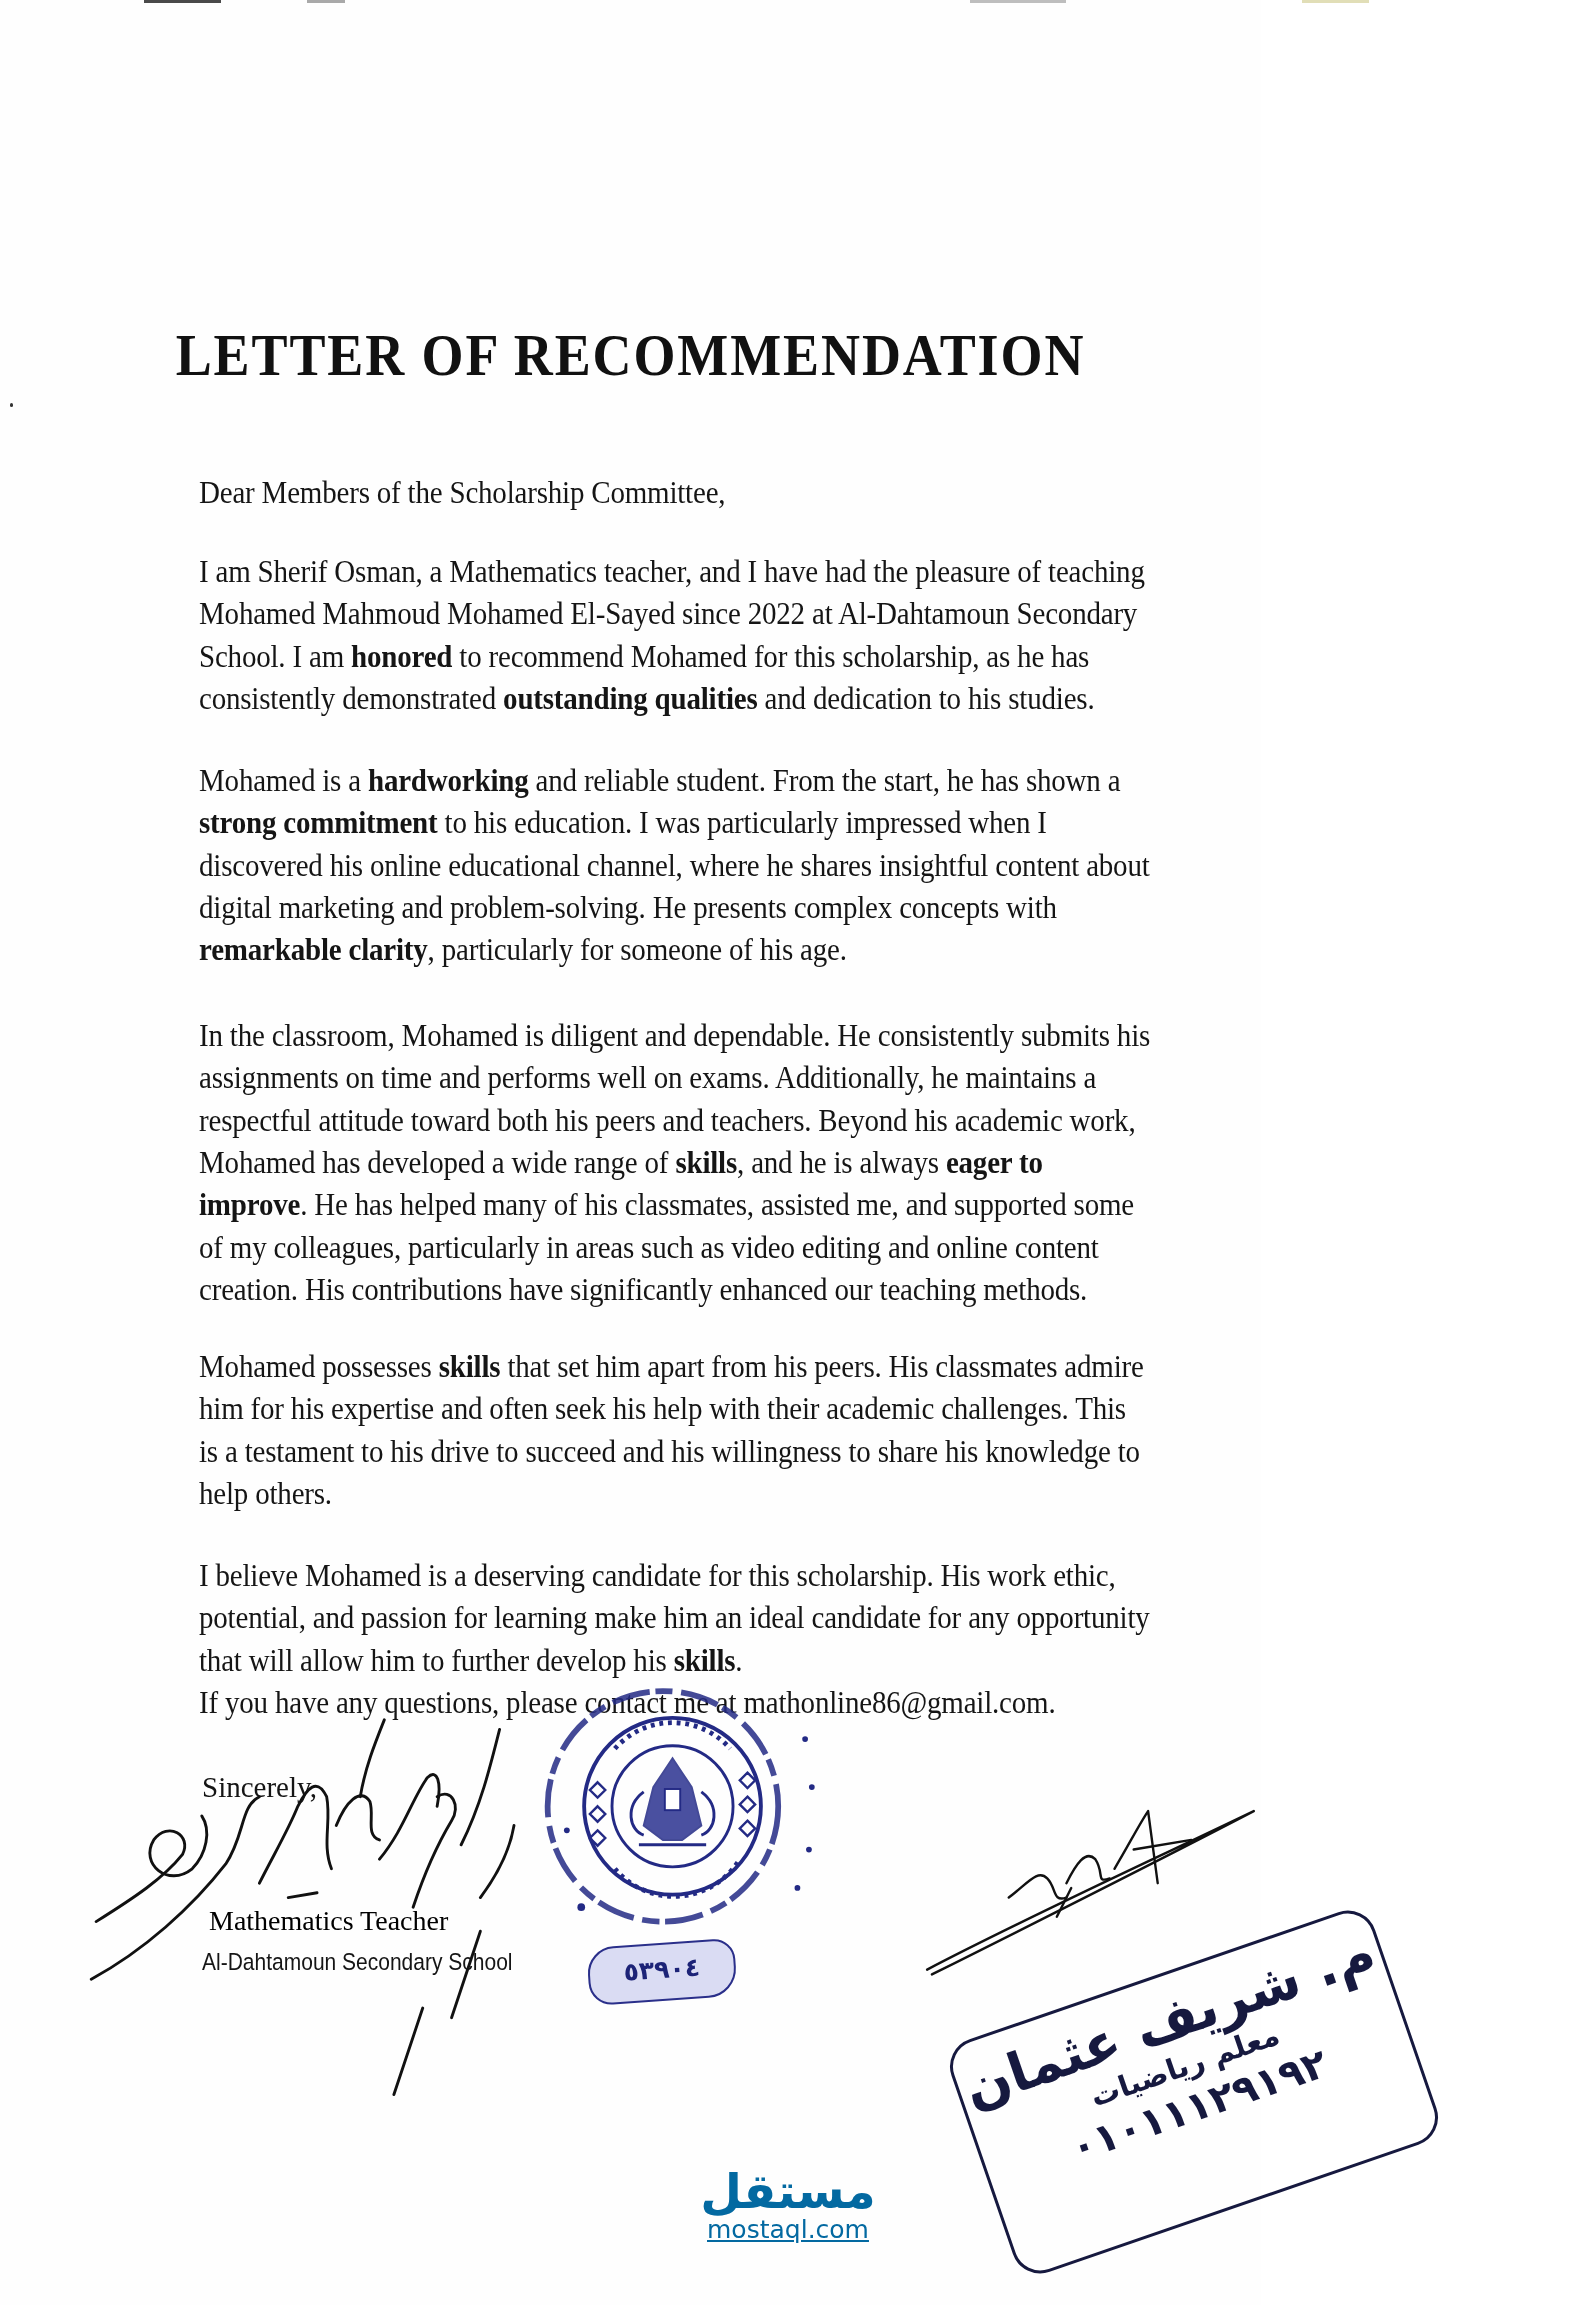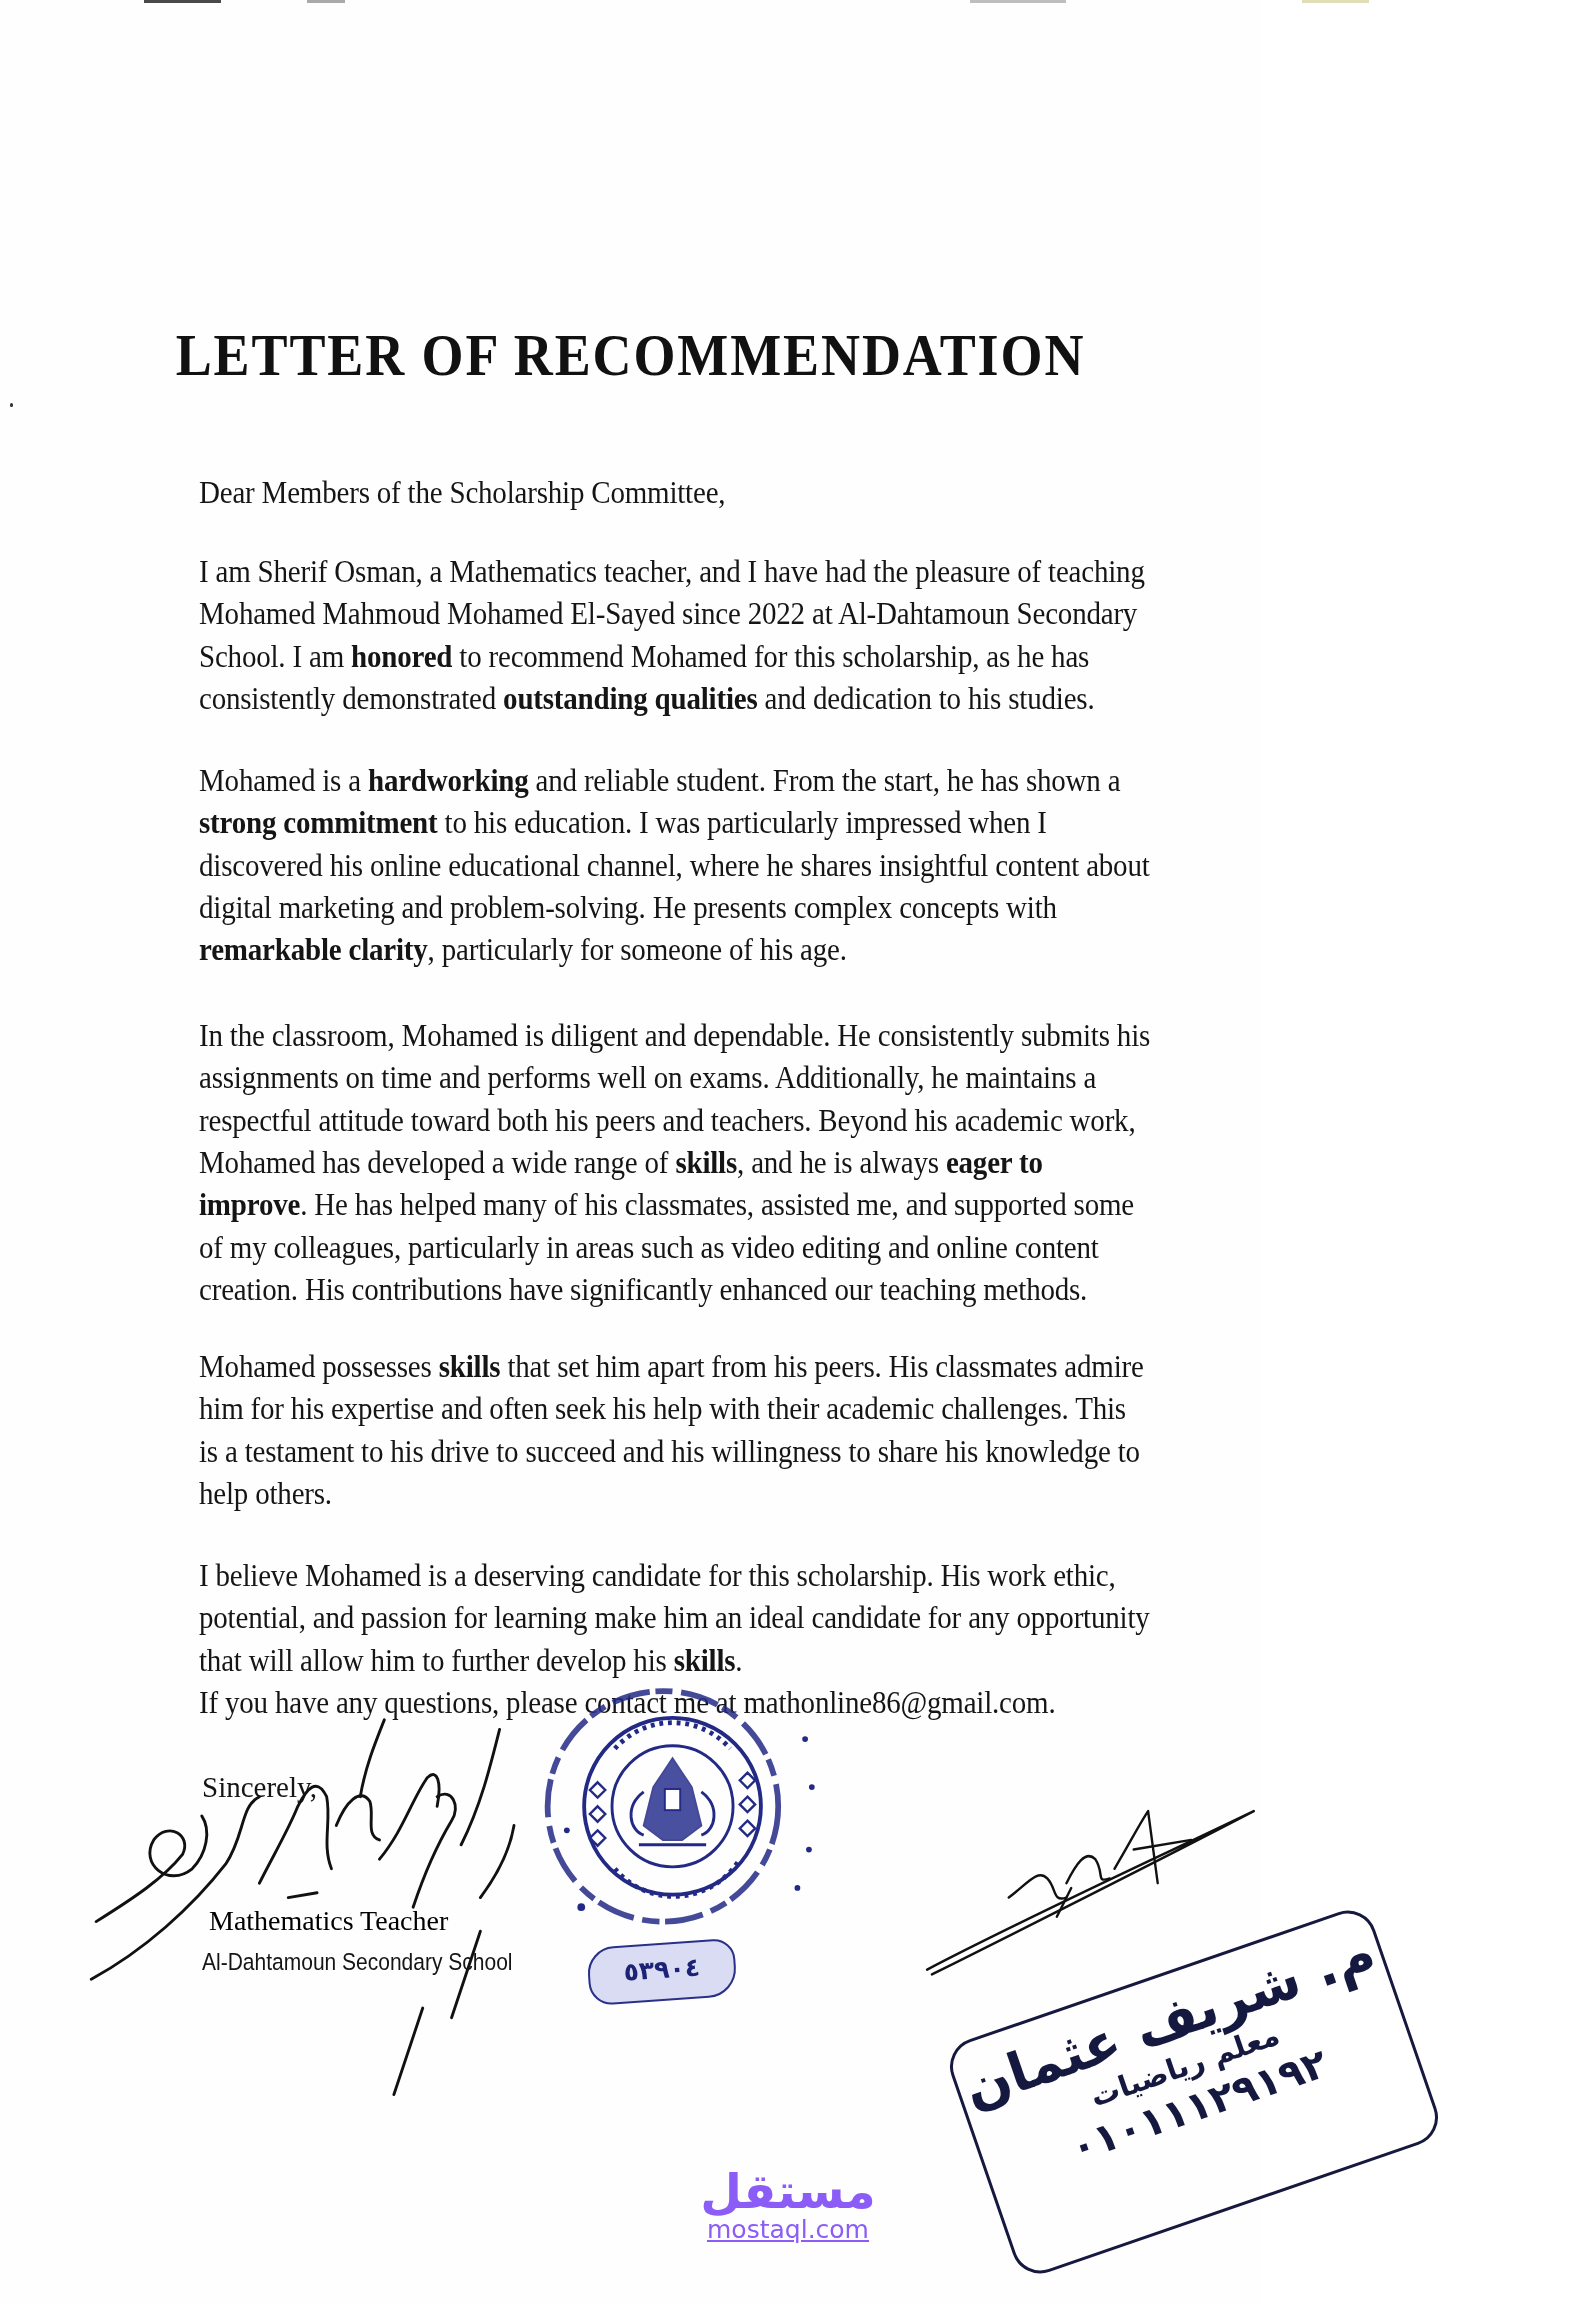--- a/index.html
+++ b/index.html
@@ -144,21 +144,21 @@
       font-weight: bold;
       letter-spacing: 13.4px;
       line-height: 1.1;
       margin-top: 3.8px;
     }
     .watermark {
       position: absolute;
       left: 692px; top: 2166px;
       width: 192px;
       text-align: center;
-      color: #8b5cf6;
+      color: #0369a1;
       font-family: "DejaVu Sans", sans-serif;
     }
     .watermark .ar {
       font-size: 48px;
       font-weight: bold;
       line-height: 1.05;
       direction: rtl;
     }
     .watermark .en {
       font-size: 25px;

